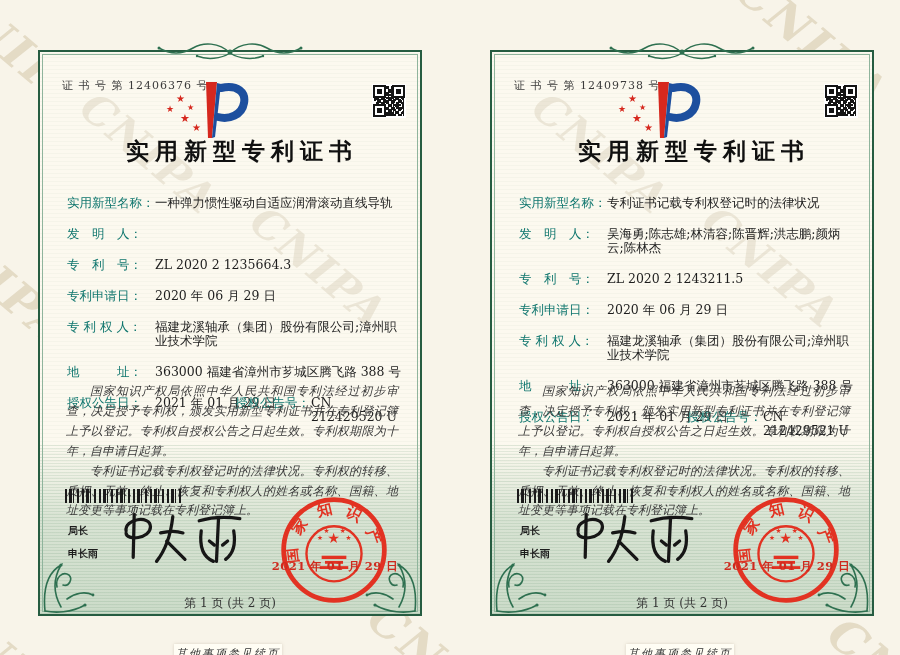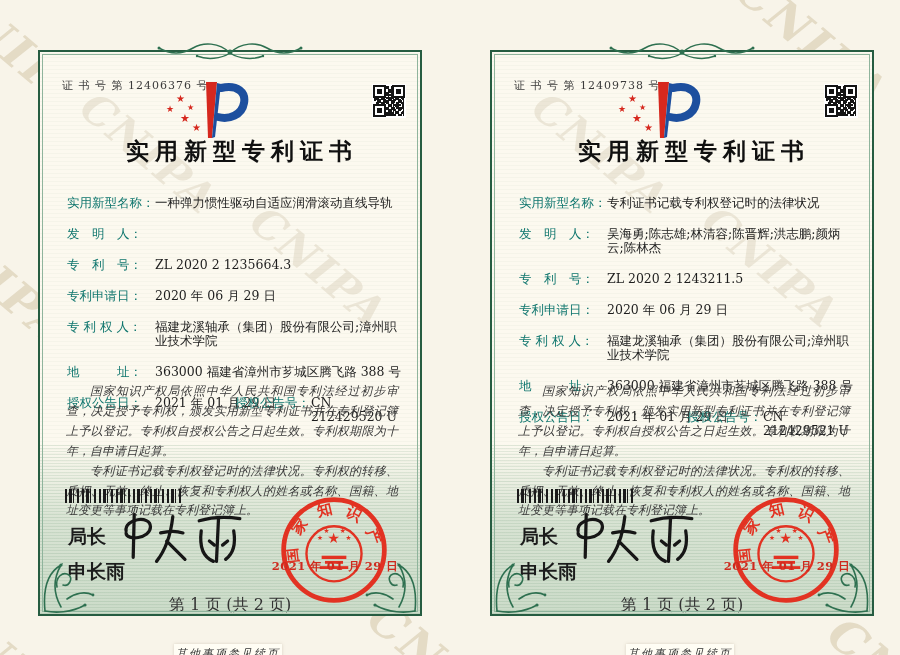--- a/index.html
+++ b/index.html
@@ -54,30 +54,30 @@
   .paras p{margin:0;text-indent:2em;}
 
   .barcode{position:absolute;left:25px;top:437px;width:118px;height:14px;z-index:2;
         background:repeating-linear-gradient(90deg,
           #1a1a1a 0 2px,transparent 2px 4px,
           #1a1a1a 4px 7px,transparent 7px 8px,
           #1a1a1a 8px 9px,transparent 9px 12px,
           #1a1a1a 12px 14px,transparent 14px 17px);}
 
   .signer{position:absolute;left:28px;top:472px;z-index:2;
-        font-family:"DejaVu Sans","Liberation Sans",sans-serif;font-size:19px;color:#1c1c1c;}
+        font-family:"DejaVu Sans","Liberation Sans",sans-serif;font-size:10px;color:#1c1c1c;}
   .signer div{margin-bottom:9px;font-weight:600;}
   .signature{position:absolute;left:80px;top:454px;width:132px;height:62px;z-index:2;}
 
   .seal{position:absolute;left:237px;top:441px;width:114px;height:114px;z-index:2;}
   .seal-date{position:absolute;left:-10px;top:66px;width:136px;text-align:center;
         color:#cf2a1e;font-size:11.5px;letter-spacing:0.5px;font-weight:600;}
 
   .pagination{position:absolute;left:0;top:543px;width:100%;text-align:center;
-        font-size:16px;color:#333;z-index:2;}
+        font-size:12px;color:#333;z-index:2;}
 
   .flourish{position:absolute;top:-13px;left:50%;transform:translateX(-50%);
         width:170px;height:26px;z-index:4;}
   .corner{position:absolute;bottom:1px;width:62px;height:84px;z-index:3;}
   .corner-bl{left:1px;} .corner-br{right:1px;transform:scaleX(-1);}
 
   .note{position:absolute;top:644px;transform:translateX(-50%);z-index:2;
         font-size:11px;font-style:italic;color:#333;background:#fffdf4;
         padding:2px 2px;letter-spacing:2px;box-shadow:0 0 3px rgba(160,150,120,0.35);}
   .note-l{left:228px;} .note-r{left:680px;}

